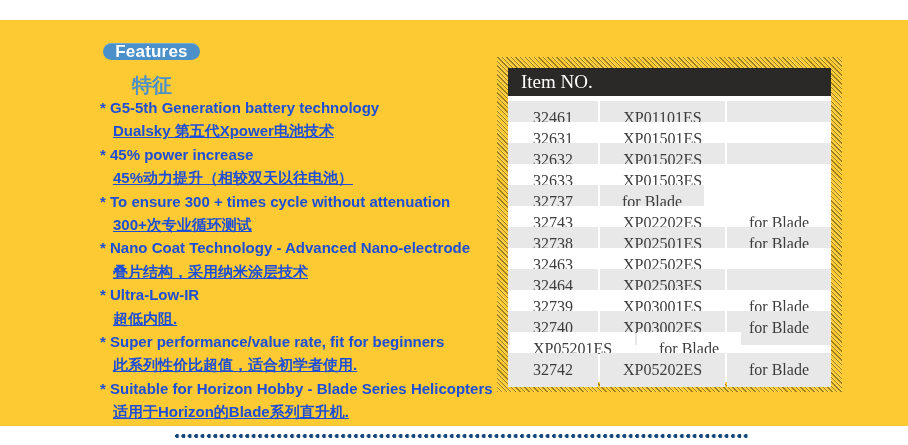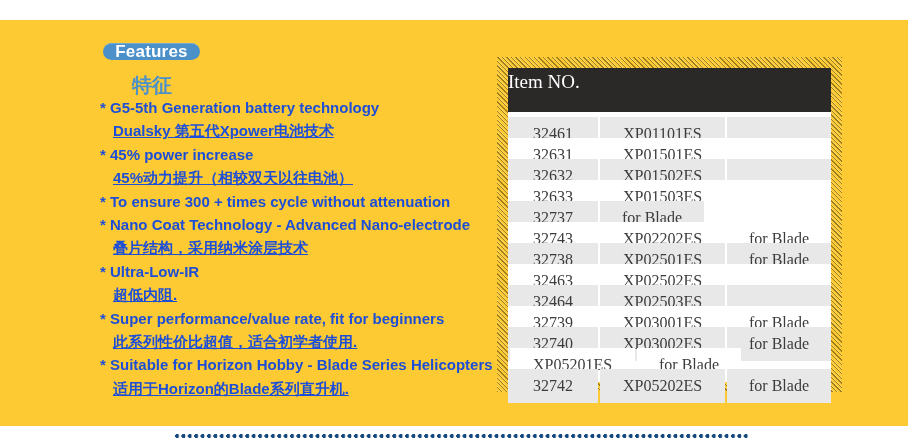--- a/index.html
+++ b/index.html
@@ -39,23 +39,23 @@
     position:absolute; left:497px; top:57px; width:345px; height:335px;
     background-color:#FDCA33;
     background-image:repeating-linear-gradient(45deg,
       rgba(82,66,10,0.55) 0px, rgba(82,66,10,0.55) 1px,
       rgba(255,255,255,0.25) 1px, rgba(255,255,255,0.25) 1.6px,
       transparent 1.6px, transparent 3.2px);
     padding:11px 11px 10px 11px;
   }
   .item-table { width:323px; height:314px; background:#ffffff; }
   .table-header {
-    height:44px; background:#2B2828; color:#ffffff;
+    height:28px; background:#2B2828; color:#ffffff;
     font-family:"Liberation Serif", serif; font-size:19px;
-    line-height:28px; 
+    line-height:28px; padding-left:13px;
   }
   .header-gap { height:5px; background:#ffffff; }
   .t-row {
     height:21px; display:flex;
     font-family:"Liberation Serif", serif; font-size:16px; color:#3C3C3C;
   }
   .t-cell {
     display:flex; align-items:center; justify-content:center;
     height:34px; background:#ffffff;
   }
@@ -78,20 +78,21 @@
 <div class="features-button">Features</div>
 
 <div class="features-subtitle">特征</div>
 
 <div class="feature-list">
   <div class="feature-line-en">* G5-5th Generation battery technology</div>
   <div class="feature-line-zh">Dualsky 第五代Xpower电池技术</div>
   <div class="feature-line-en">* 45% power increase</div>
   <div class="feature-line-zh">45%动力提升（相较双天以往电池）</div>
   <div class="feature-line-en">* To ensure 300 + times cycle without attenuation</div>
+  <div class="feature-line-zh">300+次专业循环测试</div>
   <div class="feature-line-en">* Nano Coat Technology - Advanced Nano-electrode</div>
   <div class="feature-line-zh">叠片结构，采用纳米涂层技术</div>
   <div class="feature-line-en">* Ultra-Low-IR</div>
   <div class="feature-line-zh">超低内阻.</div>
   <div class="feature-line-en">* Super performance/value rate, fit for beginners</div>
   <div class="feature-line-zh">此系列性价比超值，适合初学者使用.</div>
   <div class="feature-line-en">* Suitable for Horizon Hobby - Blade Series Helicopters</div>
   <div class="feature-line-zh">适用于Horizon的Blade系列直升机.</div>
 </div>
 

